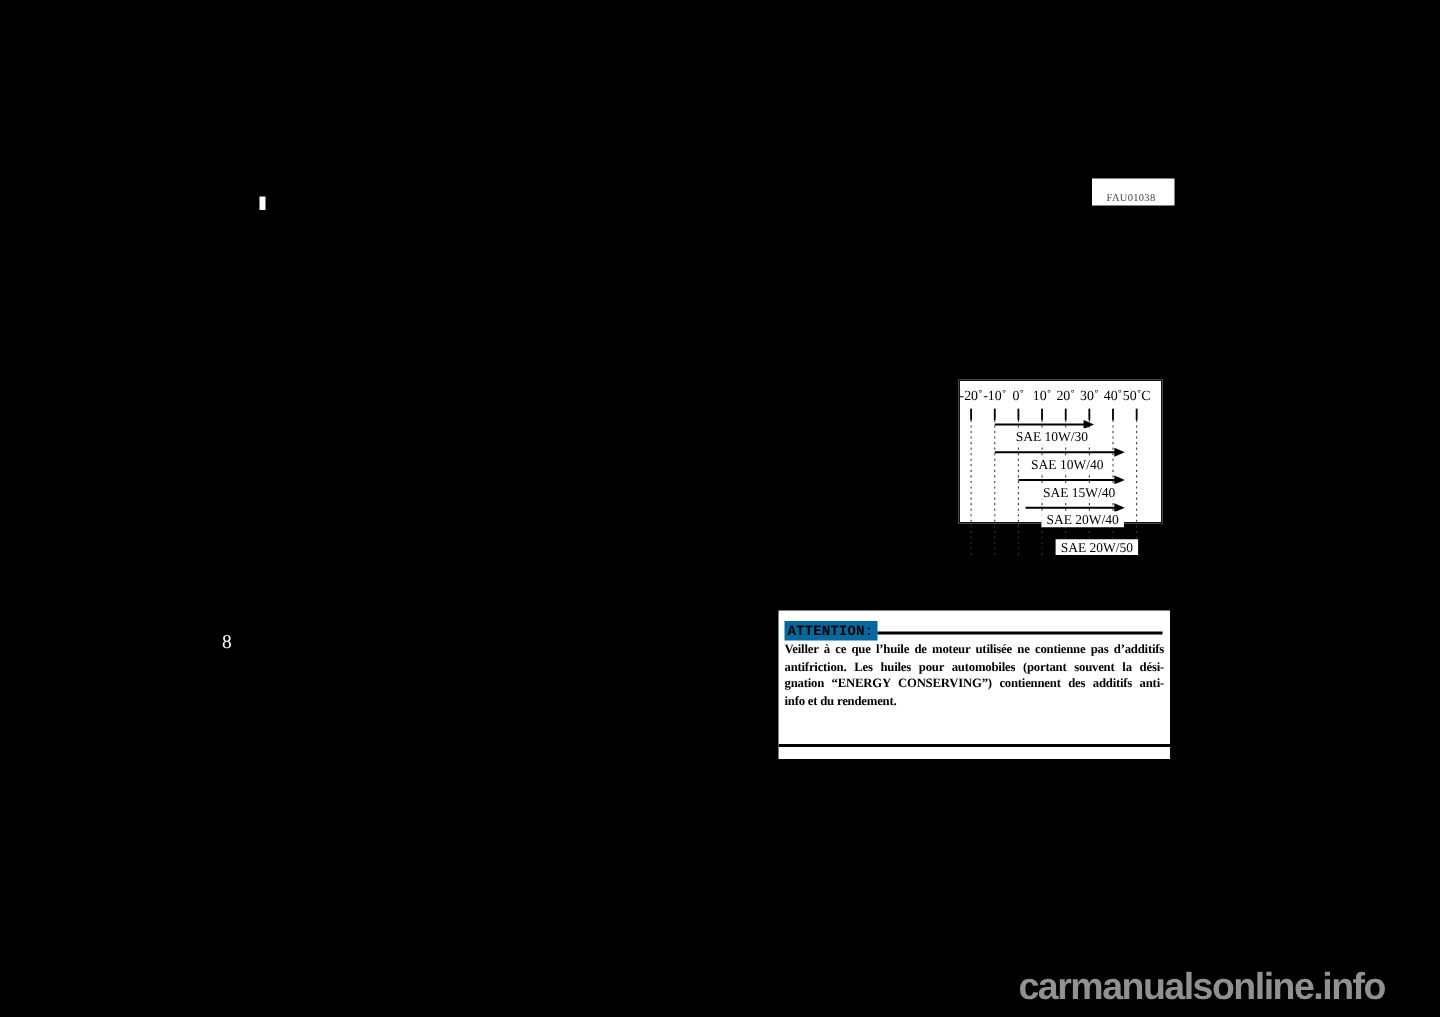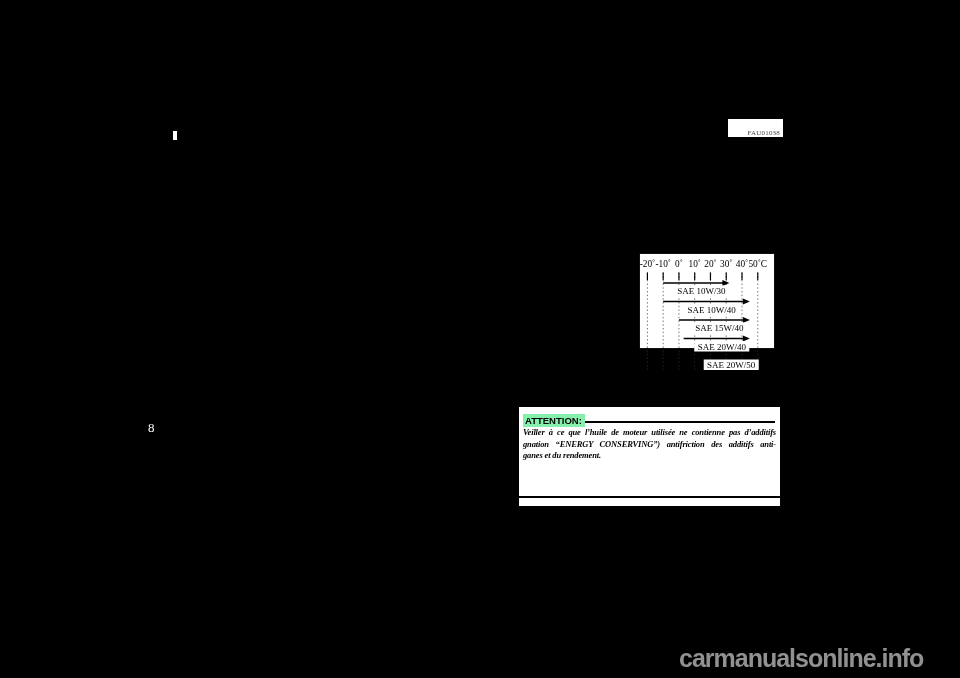--- a/index.html
+++ b/index.html
@@ -3,21 +3,21 @@
 <meta charset="utf-8">
 <style>
   html,body{margin:0;padding:0;background:#000;}
   .canvas{
     position:relative;width:960px;height:678px;background:#000000;
     overflow:hidden;font-family:"Liberation Serif","DejaVu Serif",serif;
   }
   
   .fau-box{
     position:absolute;left:728px;top:119px;width:55px;height:18px;
-    background:#ffffff;text-align:right;box-sizing:border-box;
+    background:#ffffff;text-align:center;box-sizing:border-box;
     padding:2px 3px 0 0;
   }
   .fau-box span{
     font-size:7px;line-height:7px;color:#474747;letter-spacing:.2px;
     font-family:"Liberation Serif",serif;
   }
   
   .page-marker{
     position:absolute;left:173px;top:131px;width:4px;height:9px;background:#ffffff;
   }
@@ -32,33 +32,33 @@
     background:#ffffff;border:1px solid #111;box-sizing:border-box;
   }
   .oil-chart svg{display:block;overflow:visible;}
   
   .attention-box{
     position:absolute;left:519px;top:407px;width:261px;height:99px;
     background:#ffffff;box-sizing:border-box;padding:3px 4px 0 4px;overflow:hidden;
   }
   .attention-header{position:relative;height:15px;}
   .attention-label{
-    display:inline-block;background:#86efac;color:#000;
+    display:inline-block;background:#0369a1;color:#000;
     font-weight:700;font-size:9.5px;line-height:11px;padding:1px 3px 1px 2px;
-    font-family:Liberation Sans, sans-serif;
+    font-family:Liberation Mono, monospace;
   }
   .attention-rule-right{
     position:absolute;left:62px;right:1px;top:11px;height:2.4px;background:#000;
   }
   .attention-body{
     margin-top:2px;color:#000;font-weight:700;font-size:8.5px;
     line-height:11.6px;letter-spacing:-0.15px;
     font-family:"Liberation Serif",serif;
   }
-  .attention-line{text-align:justify;text-align-last:justify;white-space:nowrap;font-style:italic;}
+  .attention-line{text-align:justify;text-align-last:justify;white-space:nowrap;}
   .attention-line.last{text-align-last:left;}
   .attention-bottom-rule{
     position:absolute;left:0;right:0;top:89px;height:2.2px;background:#000;
   }
   
   .watermark{
     position:absolute;left:679px;top:645px;color:#919191;
     font-family:"Liberation Sans","DejaVu Sans",sans-serif;
     font-weight:700;font-size:25px;letter-spacing:-1px;line-height:27px;
   }
@@ -125,21 +125,22 @@
       </svg>
   </div>
 
   <div class="attention-box">
     <div class="attention-header">
       <span class="attention-label">ATTENTION:</span>
       <span class="attention-rule-right"></span>
     </div>
     <div class="attention-body">
       <div class="attention-line">Veiller à ce que l’huile de moteur utilisée ne contienne pas d’additifs</div>
-      <div class="attention-line">gnation “ENERGY CONSERVING”) antifriction des additifs anti-</div>
-      <div class="attention-line last">ganes et du rendement.</div>
+      <div class="attention-line">antifriction. Les huiles pour automobiles (portant souvent la dési-</div>
+      <div class="attention-line">gnation “ENERGY CONSERVING”) contiennent des additifs anti-</div>
+      <div class="attention-line last">info et du rendement.</div>
     </div>
     <div class="attention-bottom-rule"></div>
   </div>
 
   <div class="watermark">carmanualsonline.info</div>
 
 </div>
 
 </body></html>

